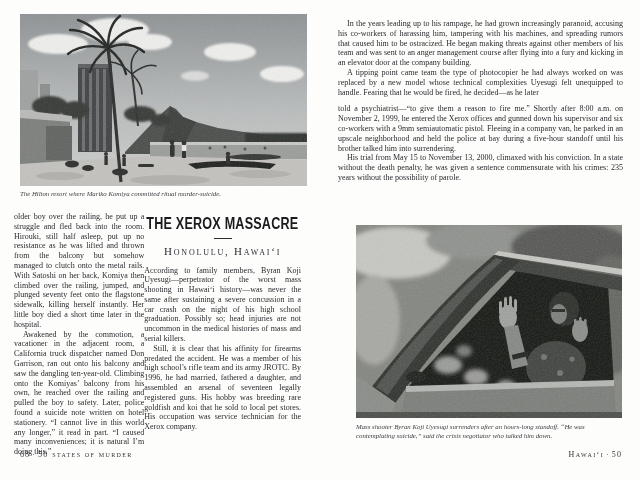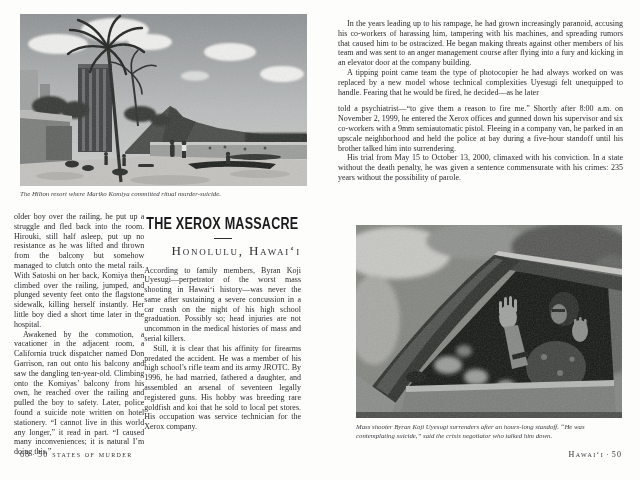--- a/index.html
+++ b/index.html
@@ -24,22 +24,22 @@
   .body-text p{margin:0;}
   .body-text p.indent{text-indent:9px;}
   .article-header{margin-bottom:9px;}
   .article-title{
     margin:2px 0 0 0;font-family:"Liberation Sans","DejaVu Sans",sans-serif;
     font-weight:700;font-size:13px;letter-spacing:0.2px;text-align:center;color:#1b1b1e;
     transform:scale(0.97,1.28);transform-origin:center top;height:17px;white-space:nowrap;
   }
   .divider{width:18px;height:1px;background:#2d2d32;margin:7px auto 7px auto;}
   .smallcaps{
-    font-variant:small-caps;letter-spacing:1.8px;font-size:13px;line-height:10.5px;
-    text-align:right;color:#2d2d36;
+    font-variant:small-caps;letter-spacing:1.8px;font-size:11px;line-height:10.5px;
+    text-align:center;color:#2d2d36;
   }
   .footer{position:absolute;top:450px;font-size:8px;letter-spacing:1.1px;color:#34343c;}
   .footer .sc{font-variant:small-caps;letter-spacing:1.4px;}
   .footer .sep{padding:0 2px;}
   .footer-left{left:20px;}
   .footer-right{right:18px;text-align:right;}
 </style>
 </head>
 <body>
 
@@ -180,21 +180,21 @@
 
   <div>
 
     <div class="columns columns-right">
       <div class="col body-text">
         <p class="indent">In the years leading up to his rampage, he had grown increasingly paranoid, accusing his co-workers of harassing him, tampering with his machines, and spreading rumors that caused him to be ostracized. He began making threats against other members of his team and was sent to an anger management course after flying into a fury and kicking in an elevator door at the company building.</p>
         <p class="indent">A tipping point came team the type of photocopier he had always worked on was replaced by a new model whose technical complexities Uyesugi felt unequipped to handle. Fearing that he would be fired, he decided—as he later</p>
       </div>
       <div class="col body-text">
         <p>told a psychiatrist—“to give them a reason to fire me.” Shortly after 8:00 a.m. on November 2, 1999, he entered the Xerox offices and gunned down his supervisor and six co-workers with a 9mm semiautomatic pistol. Fleeing in a company van, he parked in an upscale neighborhood and held the police at bay during a five-hour standoff until his brother talked him into surrendering.</p>
-        <p class="indent">His trial from May 15 to October 13, 2000, climaxed with his conviction. In a state without the death penalty, he was given a sentence commensurate with his crimes: 235 years without the possibility of parole.</p>
+        <p class="indent">His trial from May 15 to November 13, 2000, climaxed with his conviction. In a state without the death penalty, he was given a sentence commensurate with his crimes: 235 years without the possibility of parole.</p>
       </div>
     </div>
 
     <figure class="photo photo-car">
       <svg viewBox="0 0 266 193" preserveAspectRatio="none">
         <defs>
           <filter id="soft2">
               <feGaussianBlur stdDeviation="2"></feGaussianBlur>
             </filter>
           <filter id="grainG" x="0" y="0" width="100%" height="100%">

